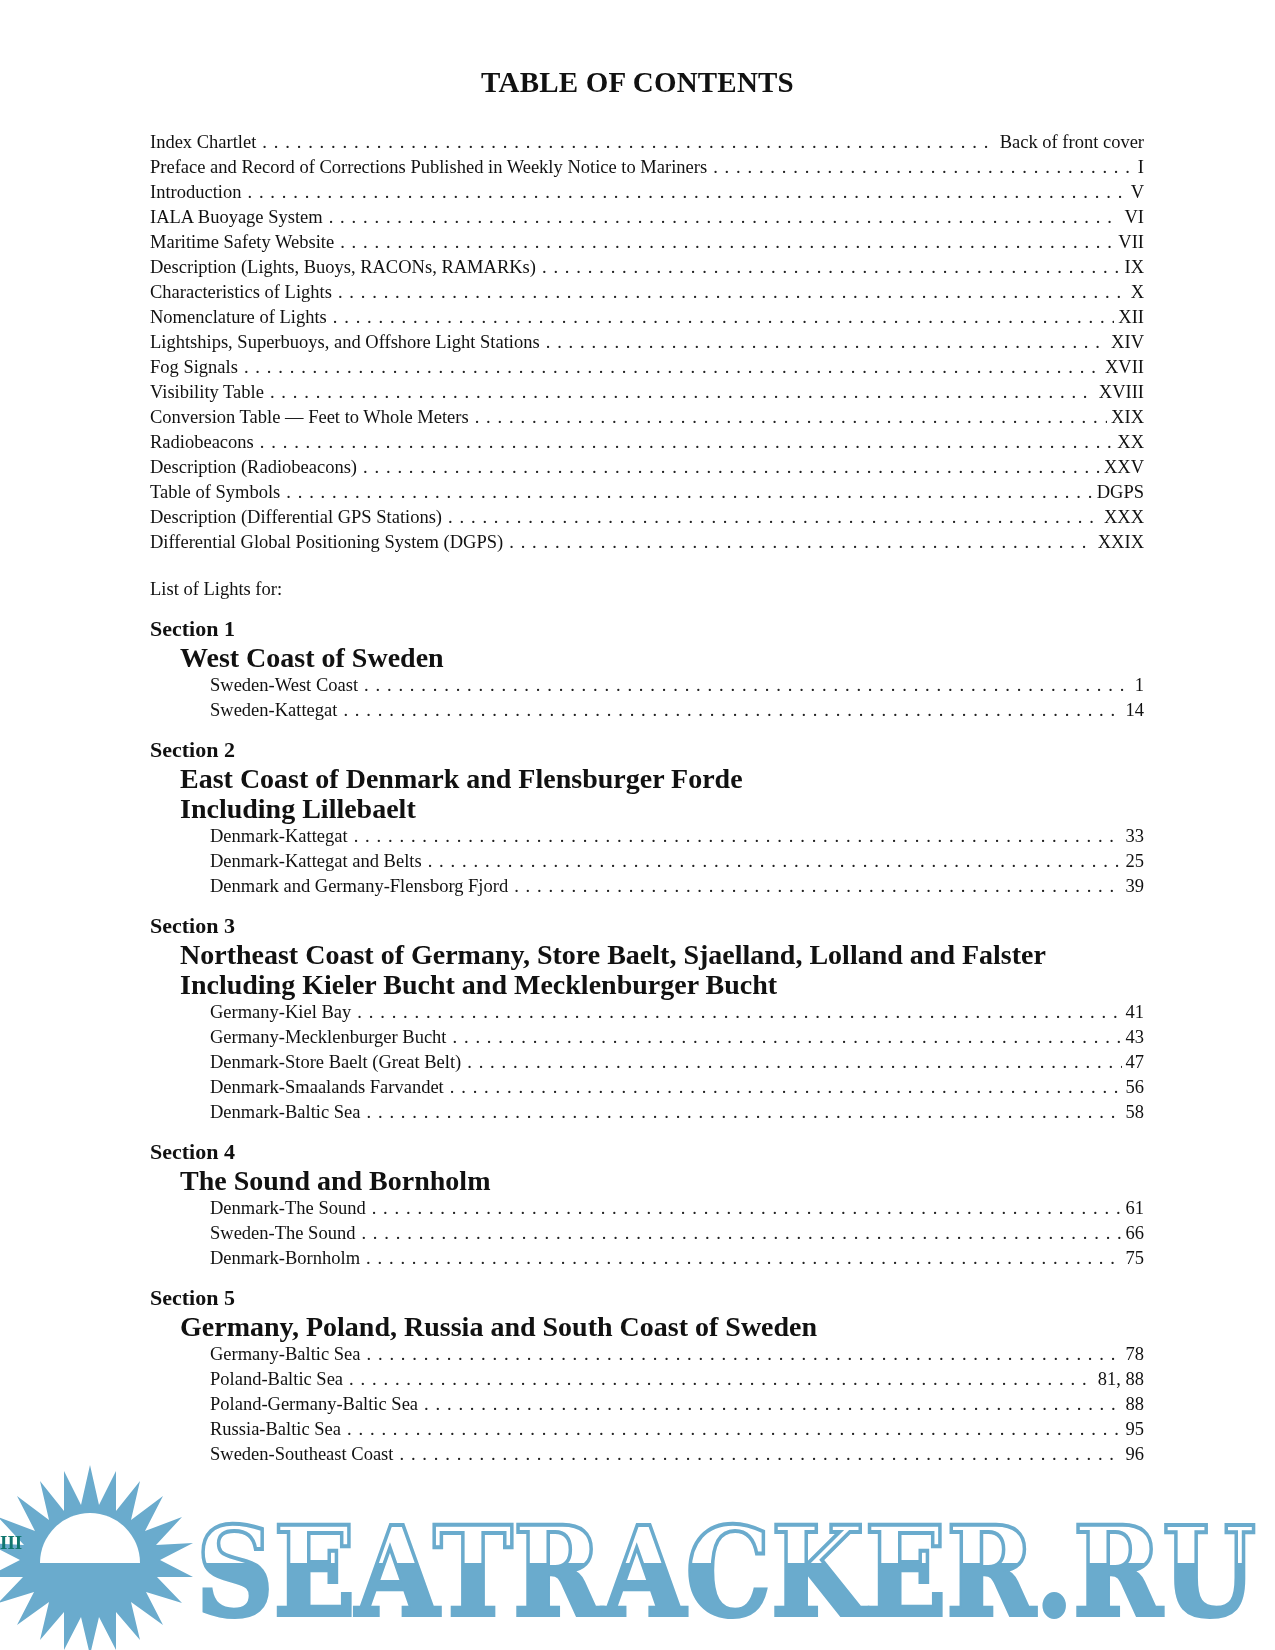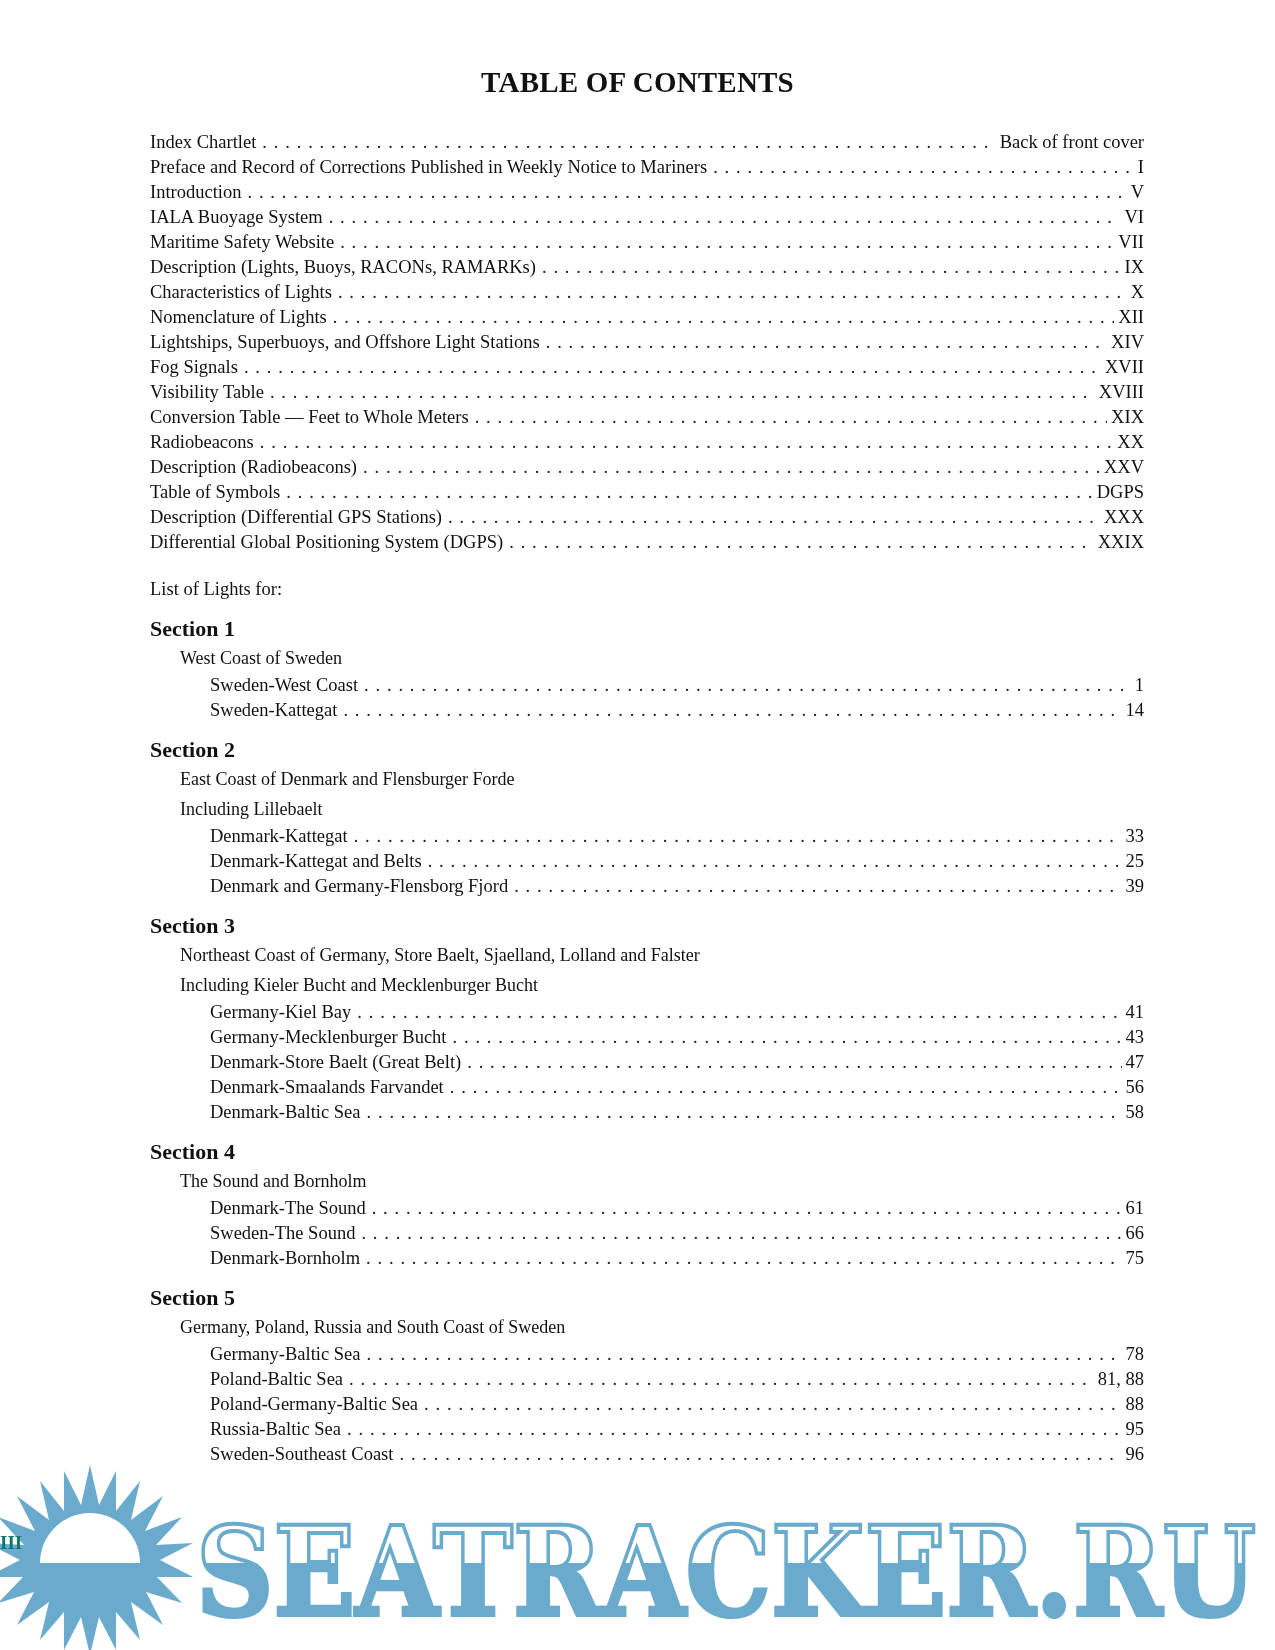--- a/index.html
+++ b/index.html
@@ -8,21 +8,21 @@
   .title { position:absolute; top:66px; left:0; width:1275px; text-align:center;
            font-weight:bold; font-size:29px; letter-spacing:0.2px; }
   .toc { position:absolute; left:150px; width:994px; }
   .row { display:flex; align-items:baseline; font-size:18.5px; height:25px; line-height:25px; white-space:nowrap; overflow:hidden; }
   .row .label { flex:0 0 auto; padding-right:6px; }
   .row .dots { flex:1 1 auto; overflow:hidden; letter-spacing:4.2px; color:#222; }
   .row .dots::before { content:". . . . . . . . . . . . . . . . . . . . . . . . . . . . . . . . . . . . . . . . . . . . . . . . . . . . . . . . . . . . . . . . . . . . . . . . . . . . . . . . . . . . . . . . . . . . . . . . . . . . . . . . . . . . . . . . . . . . . . . . . . . . . . ."; letter-spacing:0; word-spacing:2.2px; }
   .row .page { flex:0 0 auto; padding-left:4px; text-align:right; }
   .list-intro { font-size:18.5px; margin-top:22px; height:25px; line-height:25px; }
   .sec-head { font-weight:bold; font-size:22px; line-height:28px; margin-top:13px; }
-  .sec-title { font-weight:normal; font-size:18px; line-height:30px; padding-left:30px; }
+  .sec-title { font-weight:bold; font-size:28px; line-height:30px; padding-left:30px; }
   .sub { padding-left:60px; }
   .watermark { position:absolute; left:0; top:1465px; width:1176px; height:185px; }
   .page-num { position:absolute; left:0; top:1532px; width:1275px; text-align:left;
               font-weight:bold; font-size:19px; color:#0f766e; }
 </style>
 </head>
 <body>
 
 <div class="title">TABLE OF CONTENTS</div>
 

